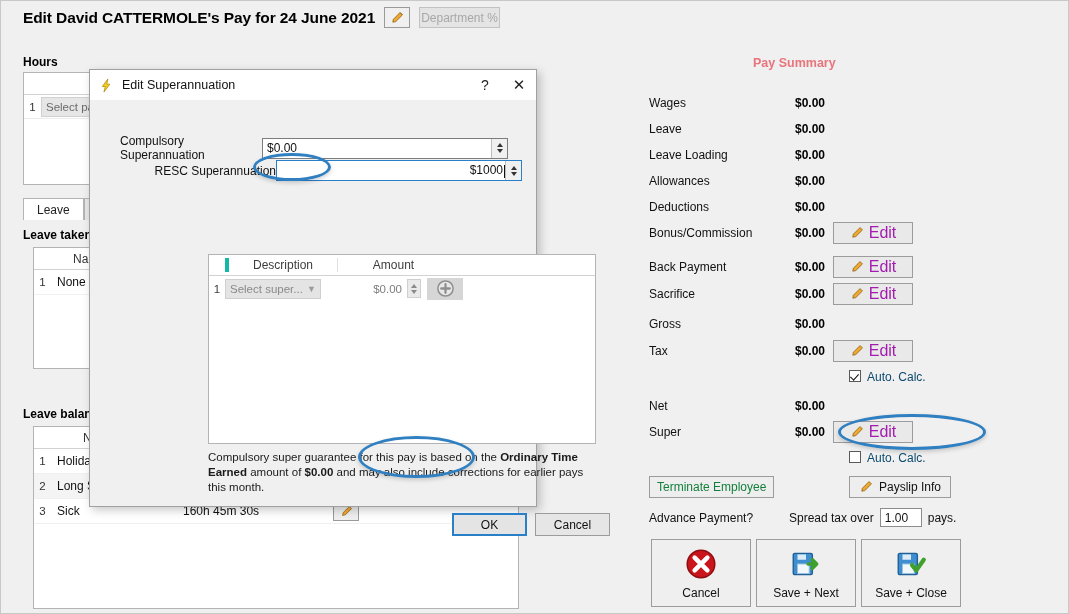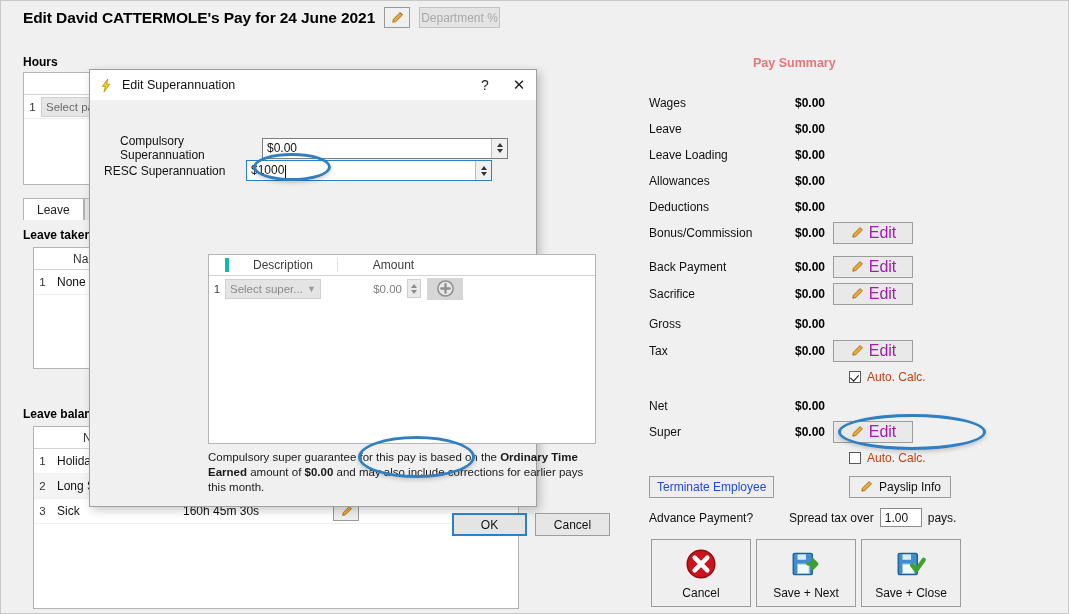--- a/index.html
+++ b/index.html
@@ -123,39 +123,39 @@
     text-align: right; padding-right: 8px;
   }
   .edit-btn {
     width: 80px; height: 22px;
     border: 1px solid #9c9c9c; background: #e9e9e9;
     display: flex; align-items: center; justify-content: center;
     gap: 5px; font-size: 16px; color: #a21caf;
   }
   .chk-row {
     position: absolute; left: 848px;
-    display: flex; align-items: center; gap: 6px;
-    font-size: 12px; color: #c2410c;
+    display: flex; gap: 6px;
+    font-size: 12px; color: #0c4a6e;
   }
   .chkbox {
     width: 12px; height: 12px; border: 1px solid #5a5a5a;
     background: #fff; position: relative; flex: none;
   }
   .chkbox.on::after {
     content: ""; position: absolute;
     left: 2px; top: 1px; width: 4px; height: 7px;
     border: solid #111; border-width: 0 1.6px 1.6px 0;
     transform: rotate(42deg);
   }
   .term-btn {
     position: absolute; left: 648px; top: 475px;
     height: 22px; padding: 0 7px;
     border: 1px solid #9c9c9c; background: #eeeeee;
     display: flex; align-items: center;
-    font-size: 12px; color: #1d4ed8;
+    font-size: 12px; color: #15803d;
   }
   .payslip-btn {
     position: absolute; left: 848px; top: 475px;
     height: 22px; padding: 0 9px;
     border: 1px solid #9c9c9c; background: #eeeeee;
     display: flex; align-items: center; gap: 6px;
     font-size: 12px; color: #111;
   }
   .adv-row {
     position: absolute; left: 648px; top: 507px;
@@ -521,21 +521,21 @@
       <span class="field-label" style="width:142px">Compulsory Superannuation</span>
       <span class="spin-input" style="width:246px">
         <span class="spin-text">$0.00</span>
         <span class="spinner">
           <span class="sp-arrow sp-up"></span>
           <span class="sp-arrow sp-dn"></span>
         </span>
       </span>
     </div>
 
-    <div class="field-row" style="left:14px; top:90px;">
+    <div class="field-row" style="left:44px; top:90px;text-align:right;">
       <span class="field-label" style="width:142px">RESC Superannuation</span>
       <span class="spin-input focused" style="width:246px">
         <span class="spin-text"><span>$1000</span><span class="caret"></span></span>
         <span class="spinner">
           <span class="sp-arrow sp-up"></span>
           <span class="sp-arrow sp-dn"></span>
         </span>
       </span>
     </div>
 

